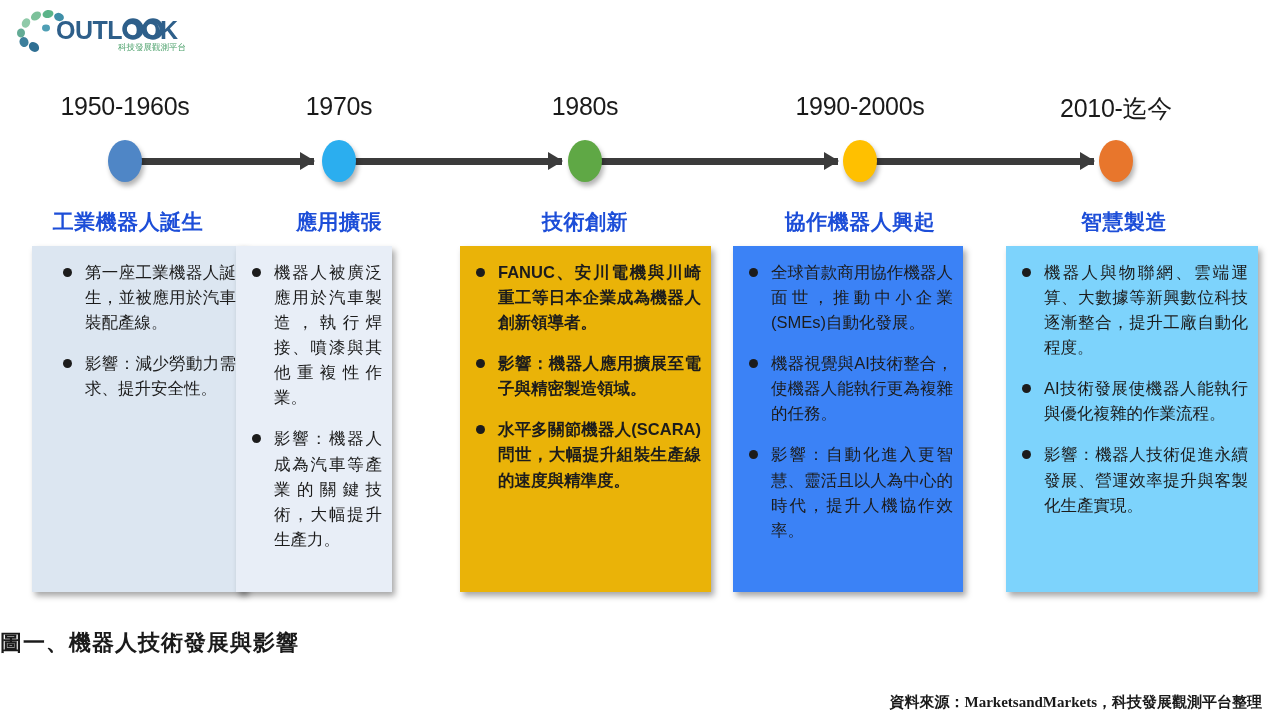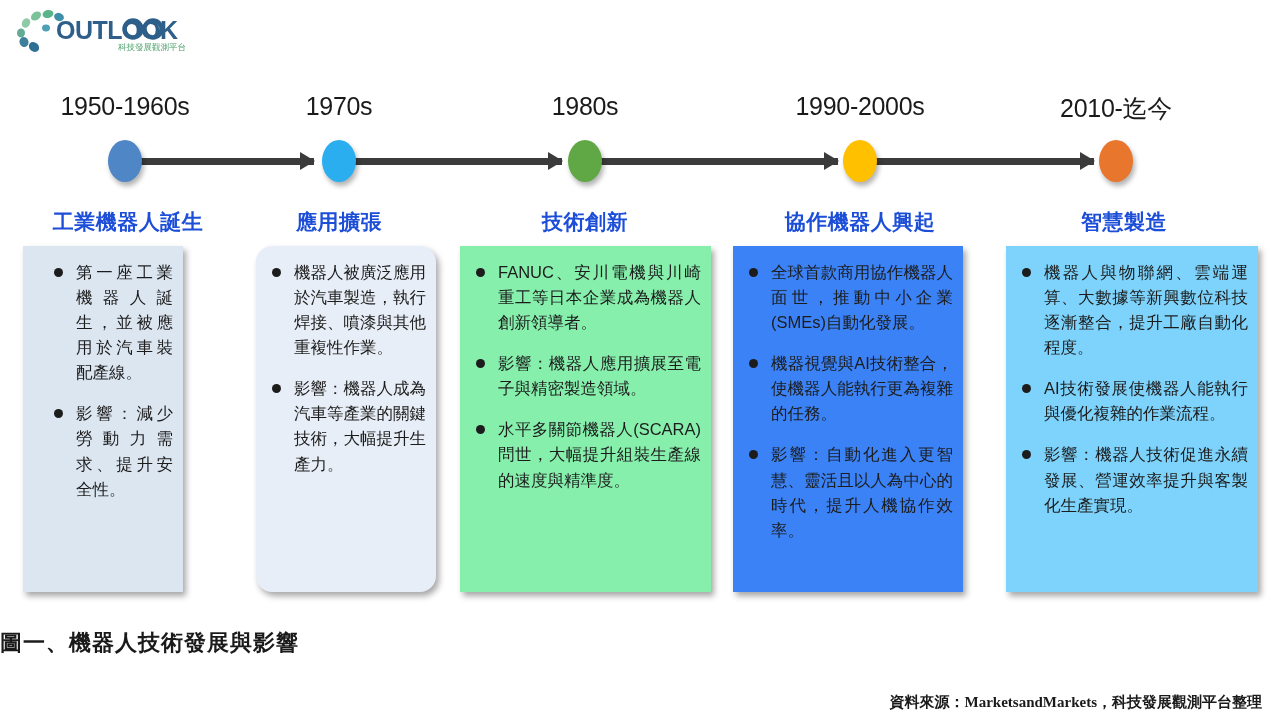--- a/index.html
+++ b/index.html
@@ -186,35 +186,35 @@
   <div class="node-dot" style="left:860px;  background:#FFC000;"></div>
   <div class="node-dot" style="left:1116px; background:#E8762C;"></div>
 </div>
 
 <div class="stage-title" style="left:128px">工業機器人誕生</div>
 <div class="stage-title" style="left:339px">應用擴張</div>
 <div class="stage-title" style="left:585px">技術創新</div>
 <div class="stage-title" style="left:860px">協作機器人興起</div>
 <div class="stage-title" style="left:1124px">智慧製造</div>
 
-<div class="card" style="left:23px; width:160px; background:#DCE6F1;padding-left:21px;">
+<div class="card" style="left:32px; width:214px; background:#DCE6F1;padding-left:21px;">
   <ul>
     <li><span class="bullet"></span><span>第一座工業機器人誕生，並被應用於汽車裝配產線。</span></li>
     <li><span class="bullet"></span><span>影響：減少勞動力需求、提升安全性。</span></li>
   </ul>
 </div>
 
-<div class="card" style="left:256px; width:180px; background:#E8EEF7;border-radius:16px;">
+<div class="card" style="left:236px; width:156px; background:#E8EEF7;">
   <ul>
     <li><span class="bullet"></span><span>機器人被廣泛應用於汽車製造，執行焊接、噴漆與其他重複性作業。</span></li>
     <li><span class="bullet"></span><span>影響：機器人成為汽車等產業的關鍵技術，大幅提升生產力。</span></li>
   </ul>
 </div>
 
-<div class="card" style="left:460px; width:251px; background:#86efac;">
+<div class="card" style="left:460px; width:251px; background:#eab308;font-weight:bold;">
   <ul>
     <li><span class="bullet"></span><span>FANUC、安川電機與川崎重工等日本企業成為機器人創新領導者。</span></li>
     <li><span class="bullet"></span><span>影響：機器人應用擴展至電子與精密製造領域。</span></li>
     <li><span class="bullet"></span><span>水平多關節機器人(SCARA)問世，大幅提升組裝生產線的速度與精準度。</span></li>
   </ul>
 </div>
 
 <div class="card" style="left:733px; width:230px; background:#3b82f6;">
   <ul>
     <li><span class="bullet"></span><span>全球首款商用協作機器人面世，推動中小企業(SMEs)自動化發展。</span></li>

